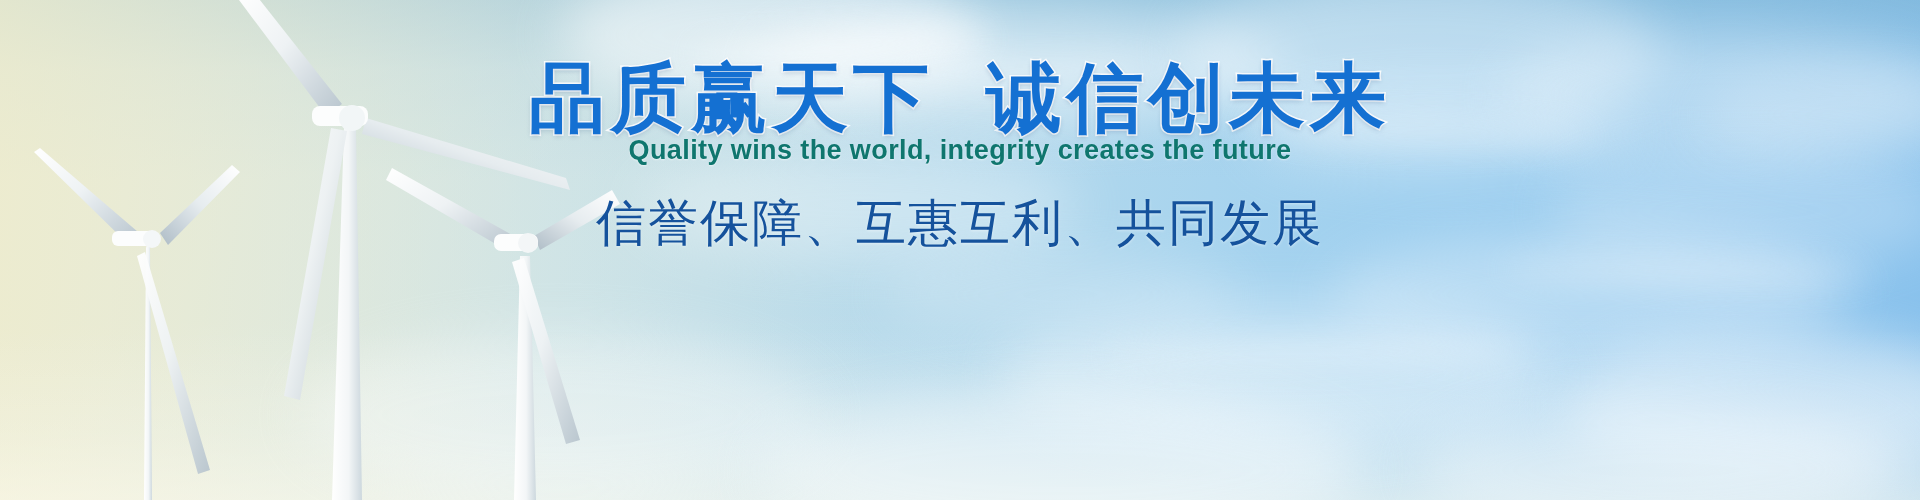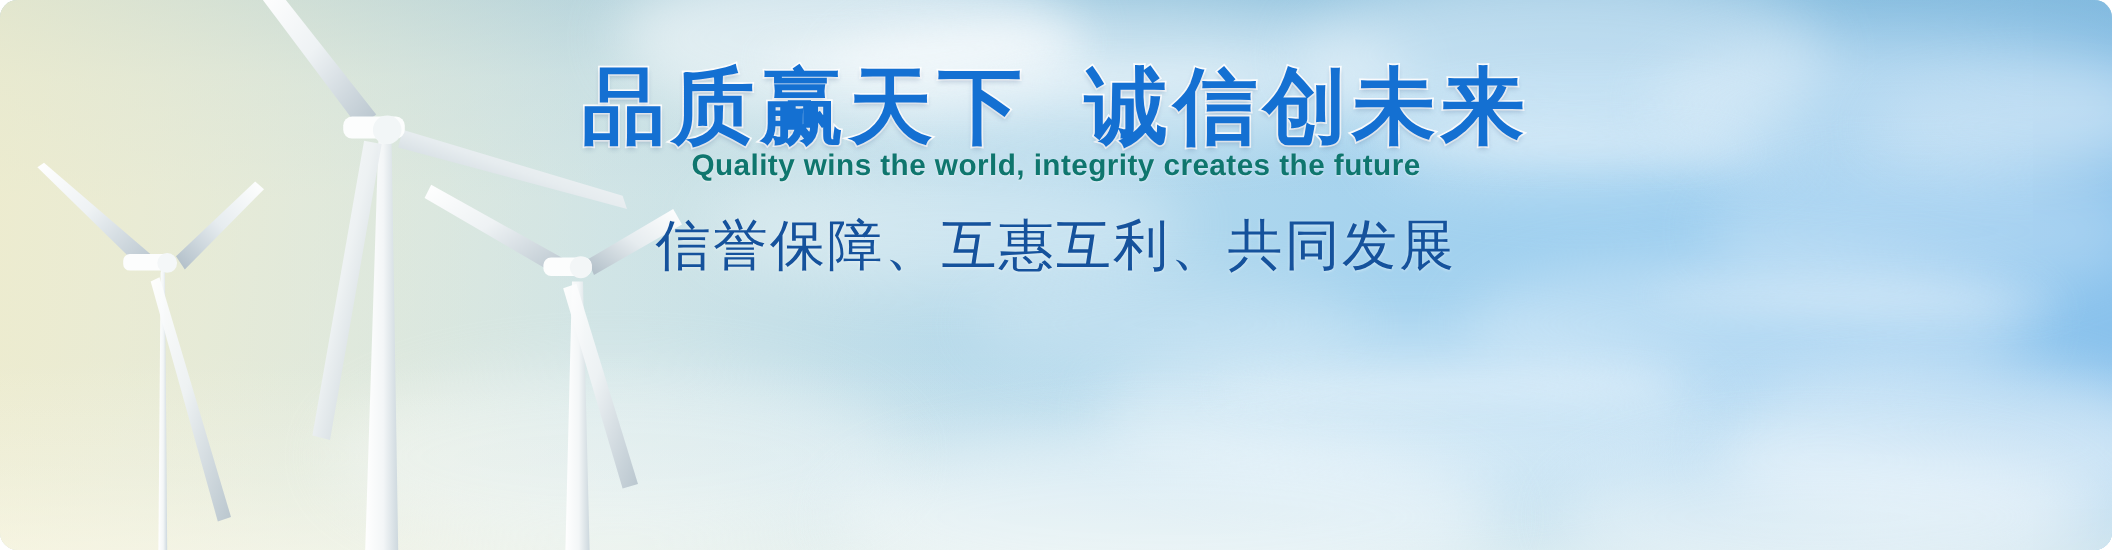--- a/index.html
+++ b/index.html
@@ -11,21 +11,20 @@
   body {
     font-family: "Liberation Sans", "DejaVu Sans", sans-serif;
   }
 
   .banner {
     position: relative;
     width: 1920px;
     height: 500px;
     overflow: hidden;
     background: #cfe0e4;
-    border-radius: 16px;
   }
 
   
   .sky-base {
     position: absolute;
     inset: 0;
     background:
       linear-gradient(100deg,
         #e8ead7 0%,
         #e2e9de 8%,

